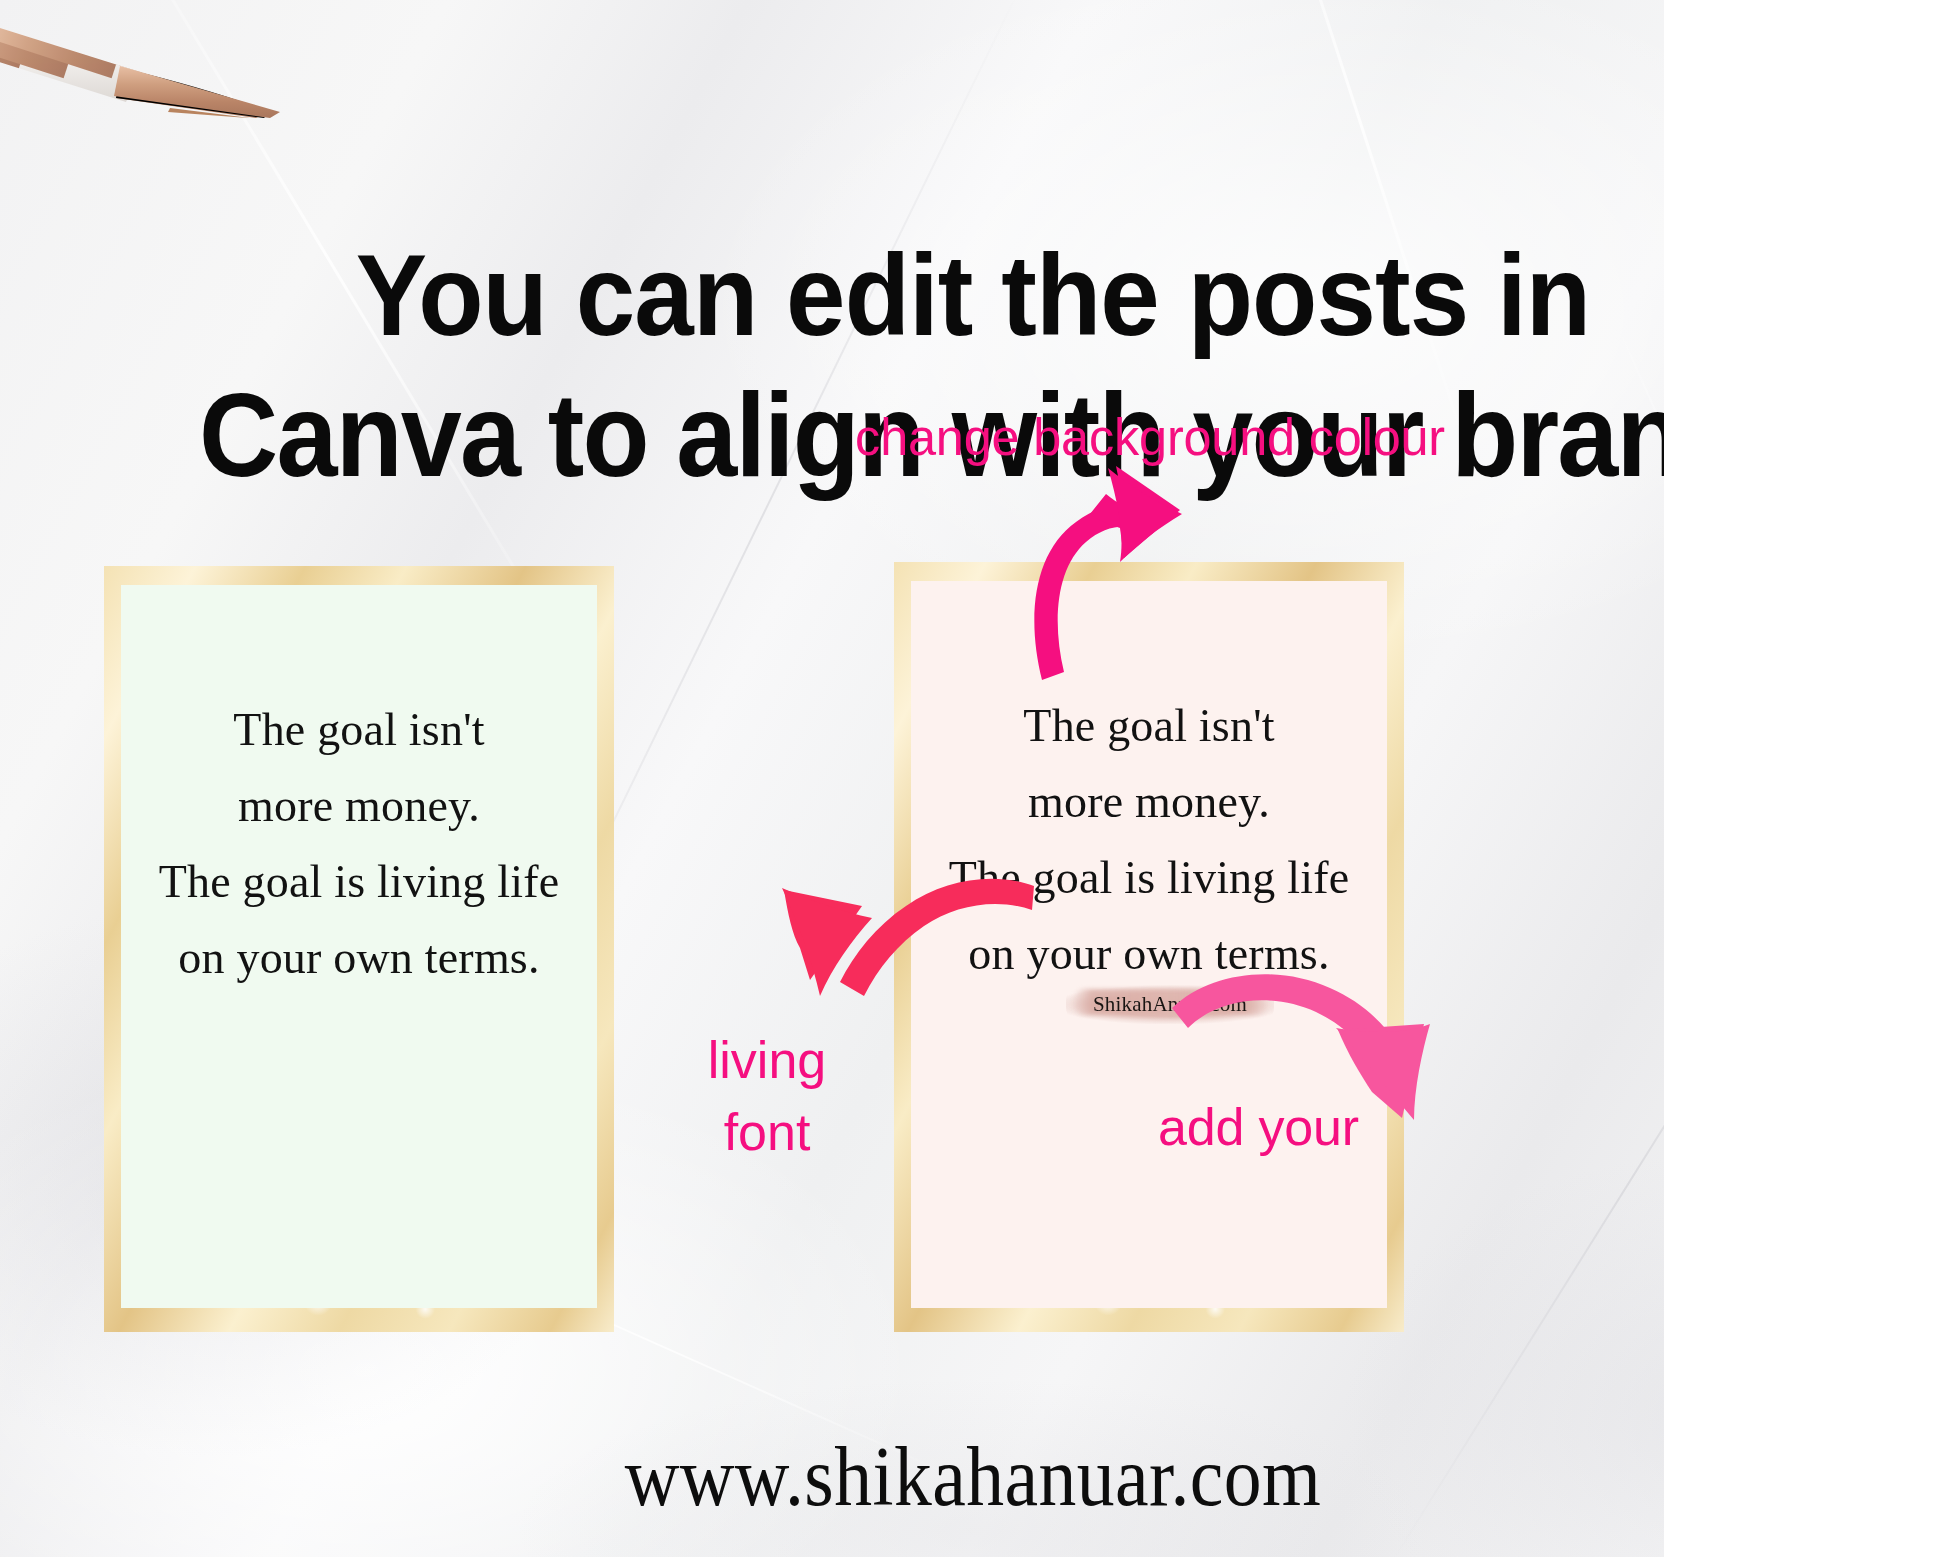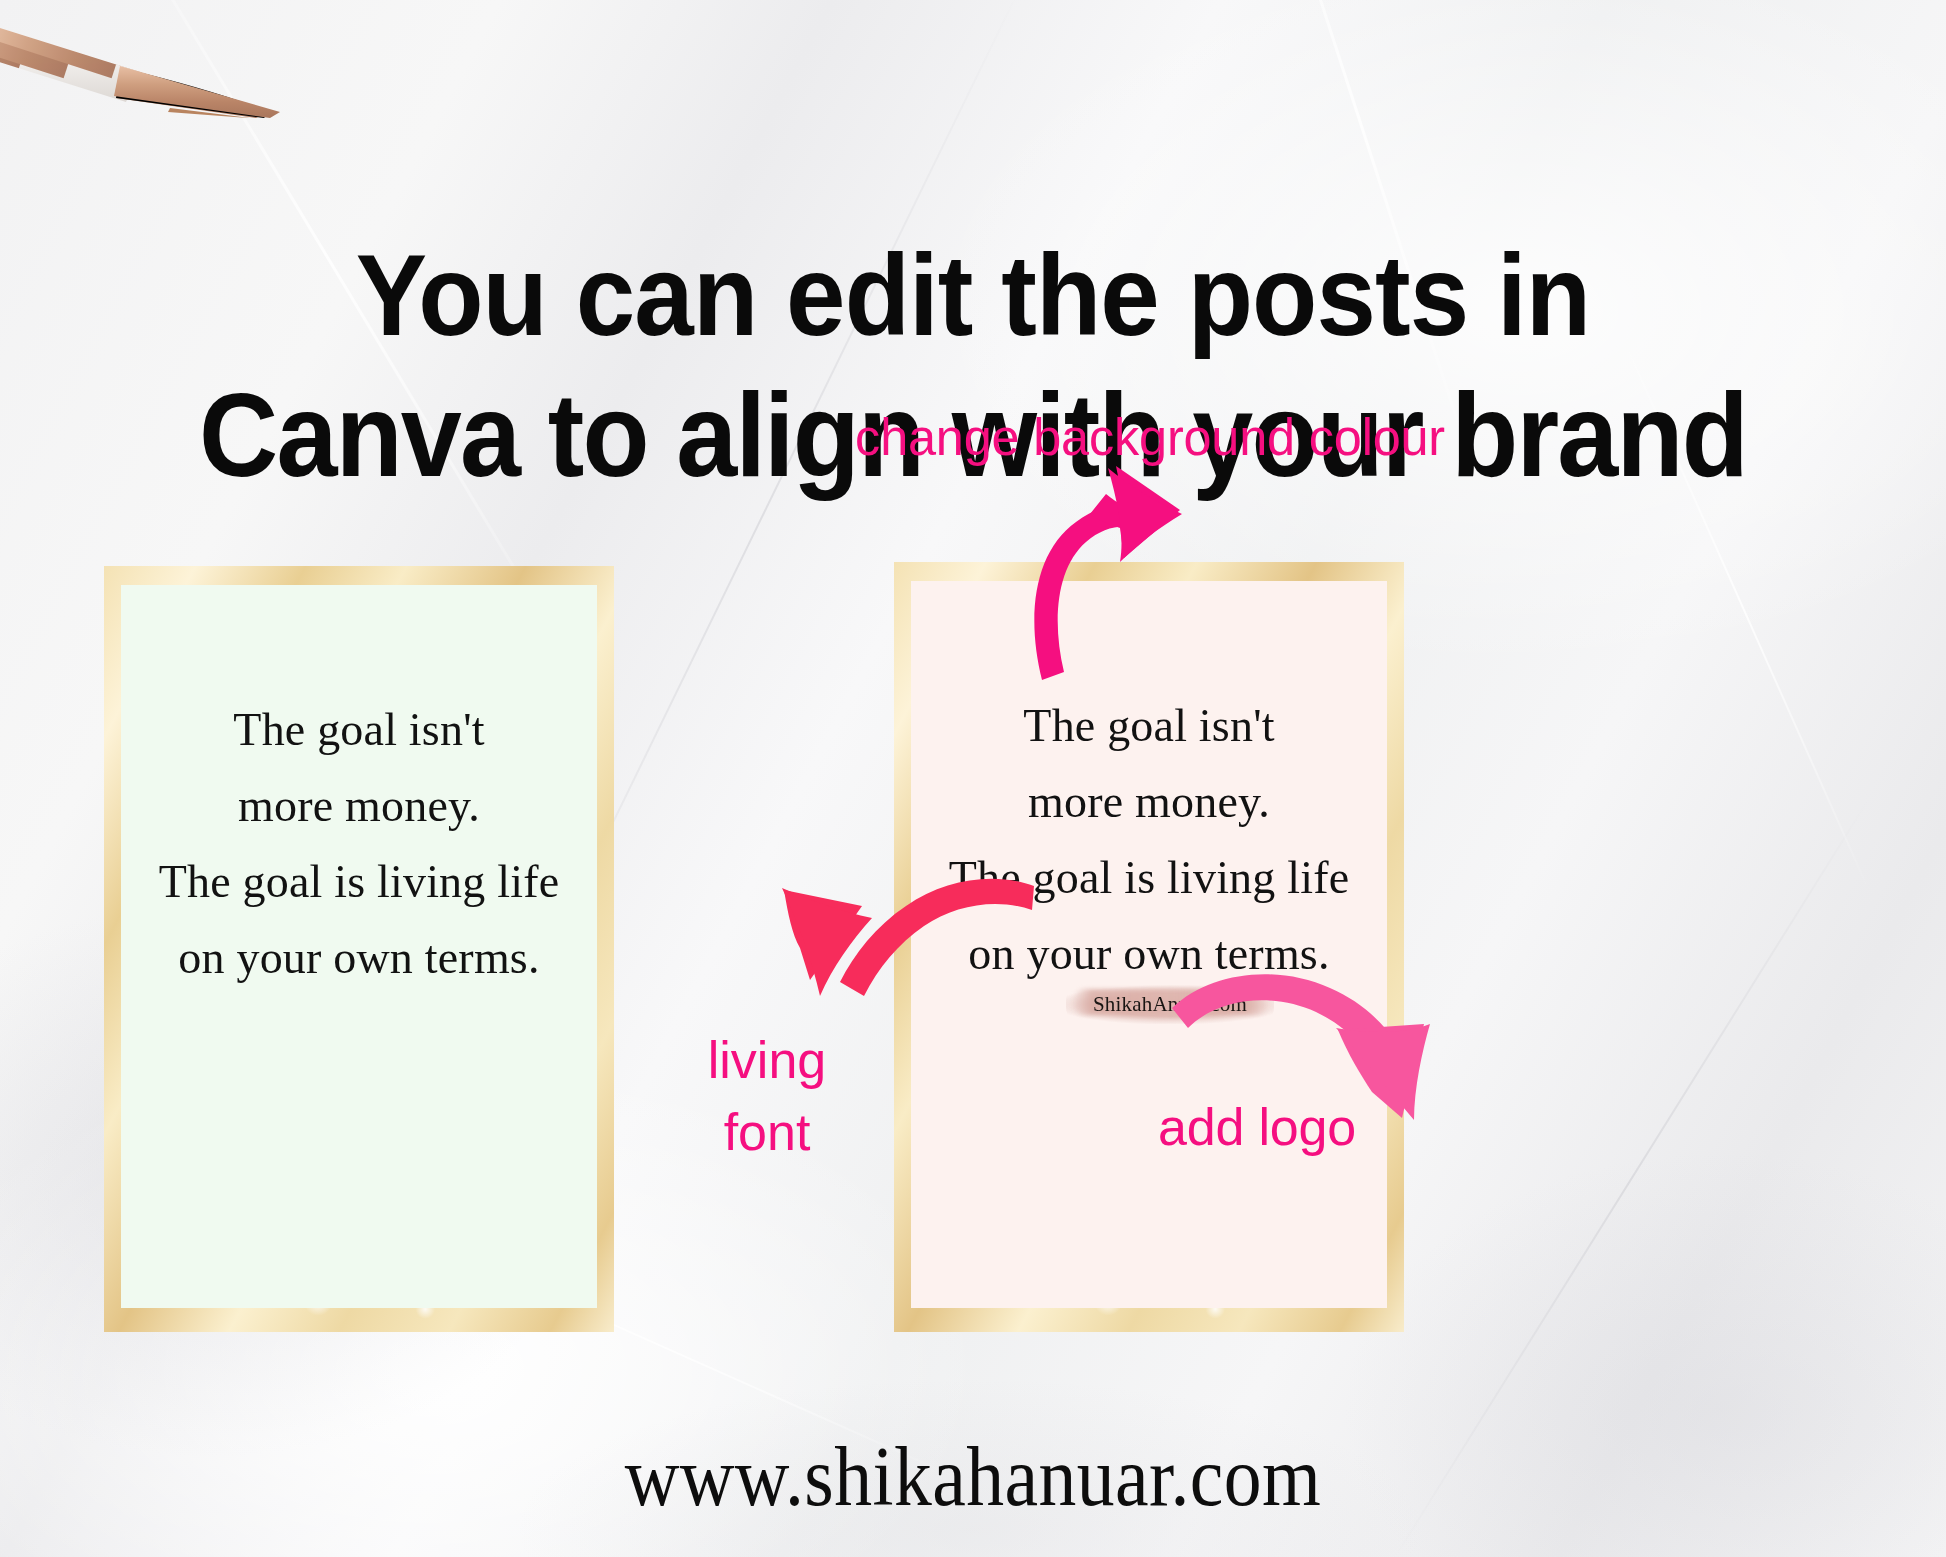--- a/index.html
+++ b/index.html
@@ -5,21 +5,21 @@
   html,body{margin:0;padding:0;}
   body{
     width:1946px;height:1557px;
     font-family:"Liberation Sans", sans-serif;
     overflow:hidden;
   }
 
   
   #canvas{
     position:relative;
-    width:1946px;height:1557px;
+    width:1664px;height:1557px;
     background:
       radial-gradient(ellipse 900px 520px at 22% 88%, rgba(255,255,255,.95) 0%, rgba(255,255,255,0) 62%),
       radial-gradient(ellipse 1000px 600px at 78% 20%, rgba(255,255,255,.85) 0%, rgba(255,255,255,0) 60%),
       linear-gradient(118deg, #f2f2f3 0%, #f7f7f7 18%, #ececee 30%, #f8f8f9 44%, #eff0f1 58%, #f6f6f7 72%, #eaeaec 86%, #f4f4f5 100%);
     overflow:hidden;
   }
   
   .crease{position:absolute;background:linear-gradient(90deg,rgba(255,255,255,0) 0%,rgba(255,255,255,.85) 50%,rgba(255,255,255,0) 100%);pointer-events:none;}
   .crease.dark{background:linear-gradient(90deg,rgba(200,200,205,0) 0%,rgba(198,198,204,.45) 50%,rgba(200,200,205,0) 100%);}
   .cr1{left:-120px;top:260px;width:900px;height:3px;transform:rotate(59deg);}
@@ -224,21 +224,21 @@
     <path d="M268 30
              C 230 16, 180 22, 140 50
              C 110 70, 88 98, 74 126
              L 98 140
              C 112 112, 132 88, 158 70
              C 190 48, 232 42, 266 54 Z" fill="#f72c5b"></path>
     <path d="M18 34 L96 50 L44 124 L34 92 C 26 78, 22 58, 18 34 Z" fill="#f72c5b"></path>
     <path d="M16 32 C 44 44, 76 56, 106 62 C 86 84, 66 112, 54 140 C 46 104, 32 66, 16 32 Z" fill="#f72c5b"></path>
   </svg>
 
-  <div class="anno" id="anno-logo">add logo</div>
+  <div class="anno" id="anno-logo">add your</div>
   <svg class="arrow" id="arrow-logo" viewBox="0 0 290 180">
     <path d="M6 46
              C 44 10, 110 2, 164 26
              C 206 44, 234 78, 246 112
              L 220 124
              C 208 94, 184 66, 150 50
              C 106 30, 52 36, 22 66 Z" fill="#f7569e"></path>
     <path d="M172 68 L258 62 L236 156 L206 130 C 194 112, 182 92, 172 68 Z" fill="#f7569e"></path>
     <path d="M170 66 C 202 72, 238 72, 264 62 C 256 90, 248 126, 248 158 C 224 130, 198 96, 170 66 Z" fill="#f7569e"></path>
   </svg>

